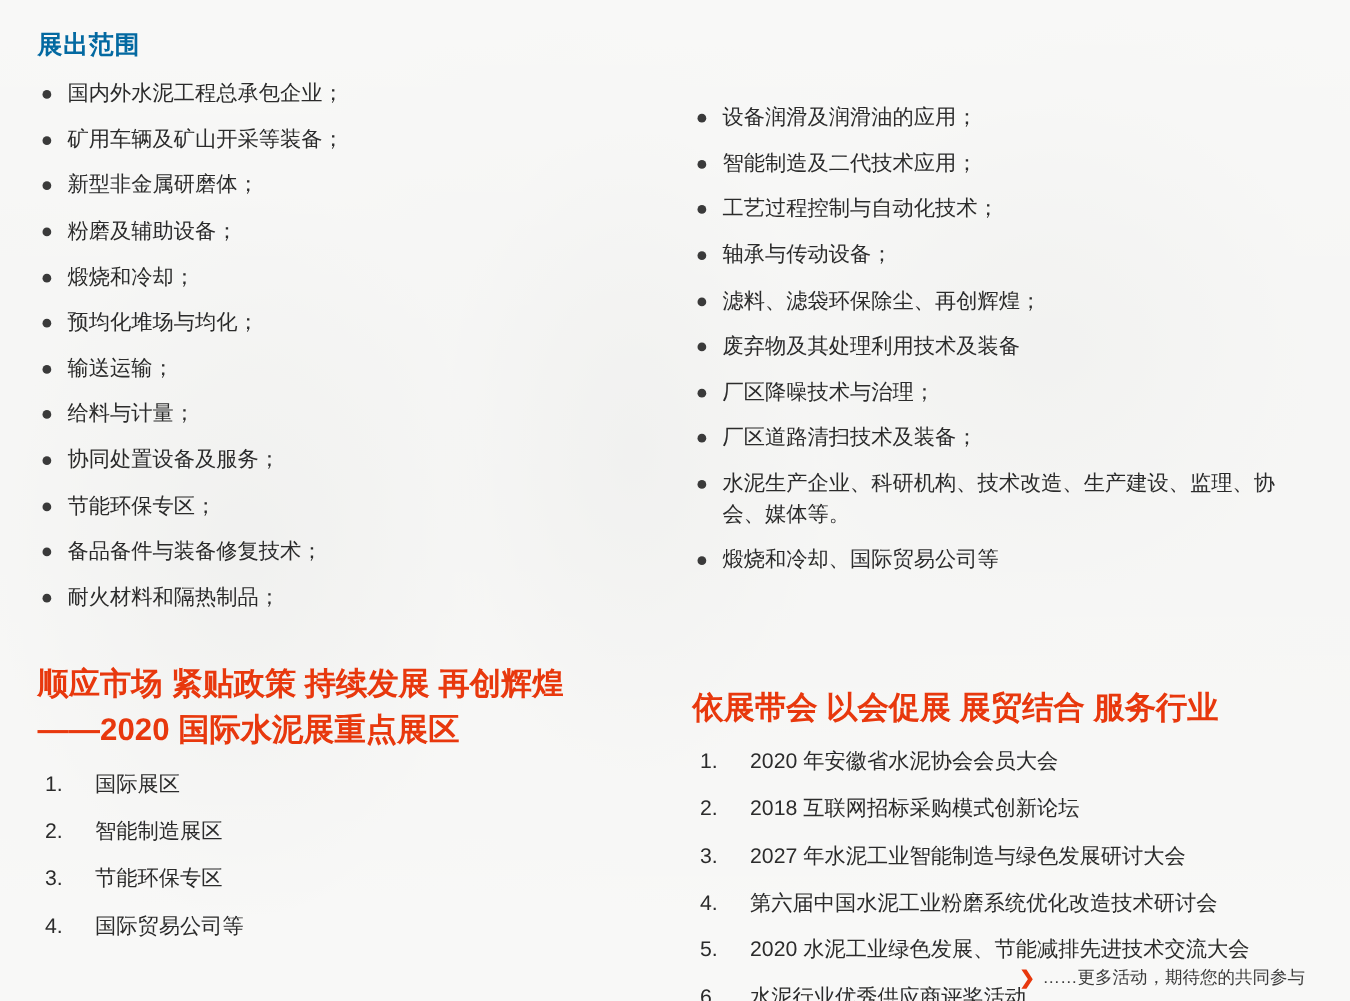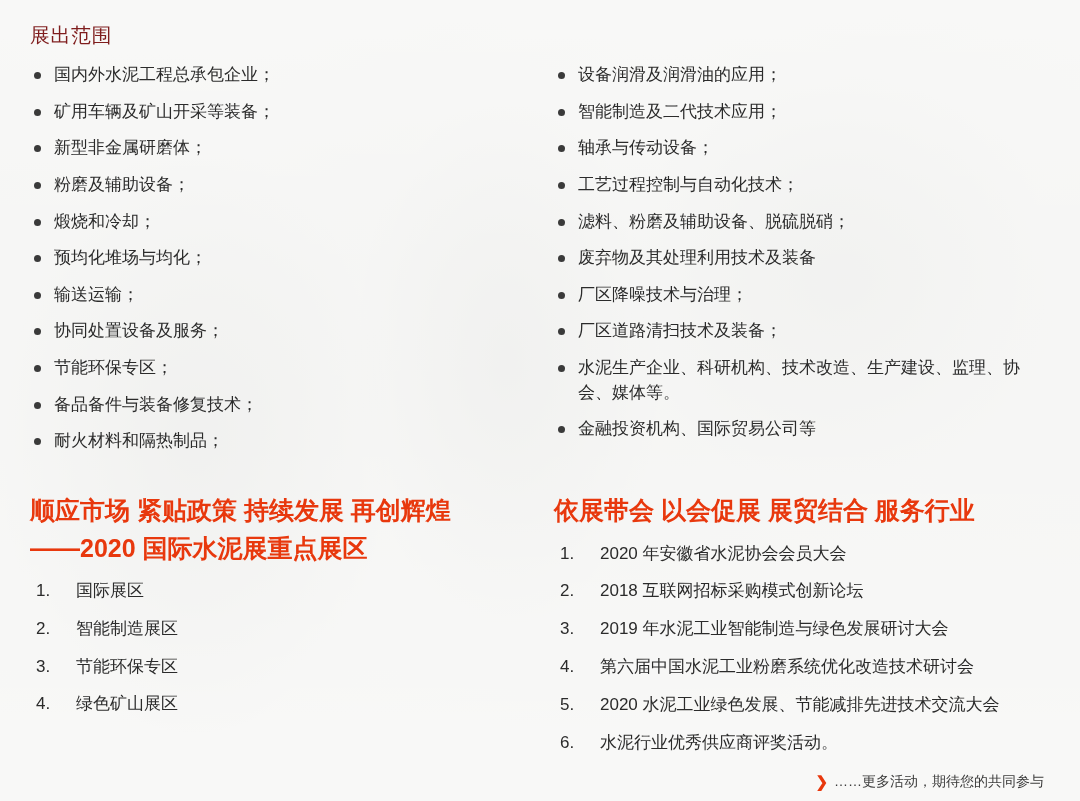--- a/index.html
+++ b/index.html
@@ -49,37 +49,38 @@
 
   .content {
     position: relative;
     width: 100%;
     height: 100%;
     box-sizing: border-box;
     padding: 18px 30px 10px 30px;
   }
 
   .section-title {
-    color: #7f1d1d;
+    color: #0369a1;
     font-size: 20px;
-    font-weight: normal;
+    font-weight: bold;
     letter-spacing: 0.5px;
     margin: 4px 0 14px 0;
   }
 
   .two-col {
     display: flex;
     gap: 0px;
   }
   .col {
     width: 50%;
     box-sizing: border-box;
   }
   .col.right {
     padding-left: 14px;
+    margin-top: 19px;
   }
 
   ul.bullets {
     list-style: none;
     margin: 0;
     padding: 0;
   }
   ul.bullets li {
     position: relative;
     padding-left: 24px;
@@ -175,64 +176,65 @@
     <div class="two-col">
       <div class="col left">
         <ul class="bullets">
           <li>国内外水泥工程总承包企业；</li>
           <li>矿用车辆及矿山开采等装备；</li>
           <li>新型非金属研磨体；</li>
           <li>粉磨及辅助设备；</li>
           <li>煅烧和冷却；</li>
           <li>预均化堆场与均化；</li>
           <li>输送运输；</li>
+          <li>给料与计量；</li>
           <li>协同处置设备及服务；</li>
           <li>节能环保专区；</li>
           <li>备品备件与装备修复技术；</li>
           <li>耐火材料和隔热制品；</li>
         </ul>
       </div>
       <div class="col right">
         <ul class="bullets">
           <li>设备润滑及润滑油的应用；</li>
           <li>智能制造及二代技术应用；</li>
+          <li>工艺过程控制与自动化技术；</li>
           <li>轴承与传动设备；</li>
-          <li>工艺过程控制与自动化技术；</li>
-          <li>滤料、粉磨及辅助设备、脱硫脱硝；</li>
+          <li>滤料、滤袋环保除尘、再创辉煌；</li>
           <li>废弃物及其处理利用技术及装备</li>
           <li>厂区降噪技术与治理；</li>
           <li>厂区道路清扫技术及装备；</li>
           <li>水泥生产企业、科研机构、技术改造、生产建设、监理、协会、媒体等。</li>
-          <li>金融投资机构、国际贸易公司等</li>
+          <li>煅烧和冷却、国际贸易公司等</li>
         </ul>
       </div>
     </div>
 
     <div class="lower">
       <div class="col left">
         <div class="sub-head">
           <span>顺应市场 紧贴政策 持续发展 再创辉煌</span>
           <span class="line2">——2020 国际水泥展重点展区</span>
         </div>
         <ol class="numbered">
           <li><span class="num">1.</span><span>国际展区</span></li>
           <li><span class="num">2.</span><span>智能制造展区</span></li>
           <li><span class="num">3.</span><span>节能环保专区</span></li>
-          <li><span class="num">4.</span><span>绿色矿山展区</span></li>
+          <li><span class="num">4.</span><span>国际贸易公司等</span></li>
         </ol>
       </div>
 
       <div class="col right">
         <div class="sub-head">
           <span>依展带会 以会促展 展贸结合 服务行业</span>
         </div>
         <ol class="numbered">
           <li><span class="num">1.</span><span>2020 年安徽省水泥协会会员大会</span></li>
           <li><span class="num">2.</span><span>2018 互联网招标采购模式创新论坛</span></li>
-          <li><span class="num">3.</span><span>2019 年水泥工业智能制造与绿色发展研讨大会</span></li>
+          <li><span class="num">3.</span><span>2027 年水泥工业智能制造与绿色发展研讨大会</span></li>
           <li><span class="num">4.</span><span>第六届中国水泥工业粉磨系统优化改造技术研讨会</span></li>
           <li><span class="num">5.</span><span>2020 水泥工业绿色发展、节能减排先进技术交流大会</span></li>
           <li><span class="num">6.</span><span>水泥行业优秀供应商评奖活动。</span></li>
         </ol>
       </div>
     </div>
 
     <div class="footer-note">
       <span class="arrow">❯</span>
       <span>……更多活动，期待您的共同参与</span>

